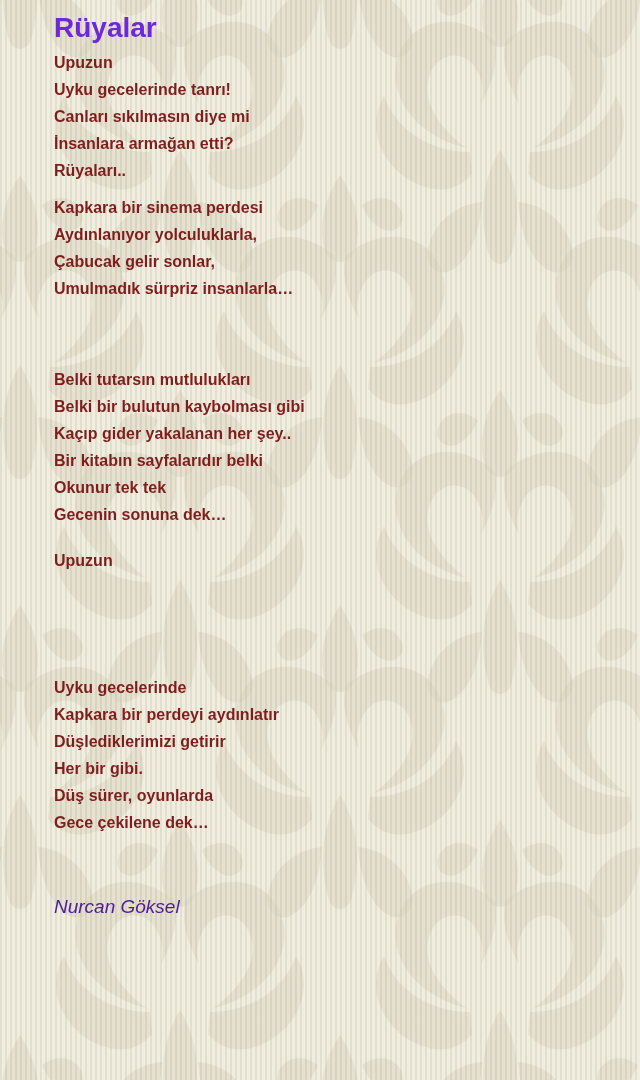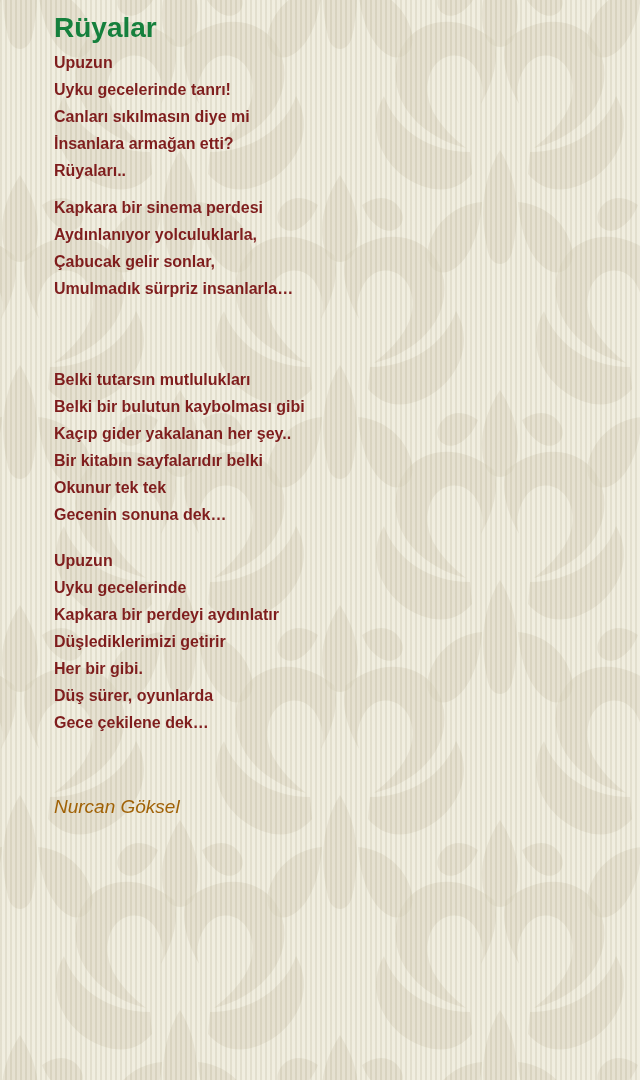--- a/index.html
+++ b/index.html
@@ -44,42 +44,42 @@
     position: relative;
     z-index: 2;
     padding: 12px 20px 0 54px;
     color: #1a1a1a;
   }
   h1.poem-title {
     margin: 0;
     font-size: 28px;
     line-height: 32px;
     font-weight: bold;
-    color: #15803d;
+    color: #6d28d9;
   }
   .stanza {
     margin: 0;
     font-size: 16px;
     line-height: 27px;
     font-weight: bold;
     color: #7f1d1d;
   }
   .poem-line { display: block; white-space: pre; }
   .stanza-1 { margin-top: 5px; }
   .stanza-2 { margin-top: 10px; }
   .stanza-3 { margin-top: 64px; }
   .stanza-4 { margin-top: 19px; }
-  .stanza-5 { }
+  .stanza-5 { margin-top: 100px; }
   .author-signature {
     margin: 59px 0 0 0;
     font-size: 19px;
     line-height: 24px;
     font-style: italic;
     font-weight: normal;
-    color: #a16207;
+    color: #4c1d95;
   }
 </style>
 </head>
 <body>
 
 <svg class="bg-damask" width="640" height="1080" viewBox="0 0 640 1080" xmlns="http://www.w3.org/2000/svg">
   <defs>
     <g id="motif" fill="#d8d3bd" fill-opacity="0.55">
 
       <path d="M0,-150 C14,-128 22,-104 16,-78 C12,-58 -12,-58 -16,-78 C-22,-104 -14,-128 0,-150 Z"></path>

